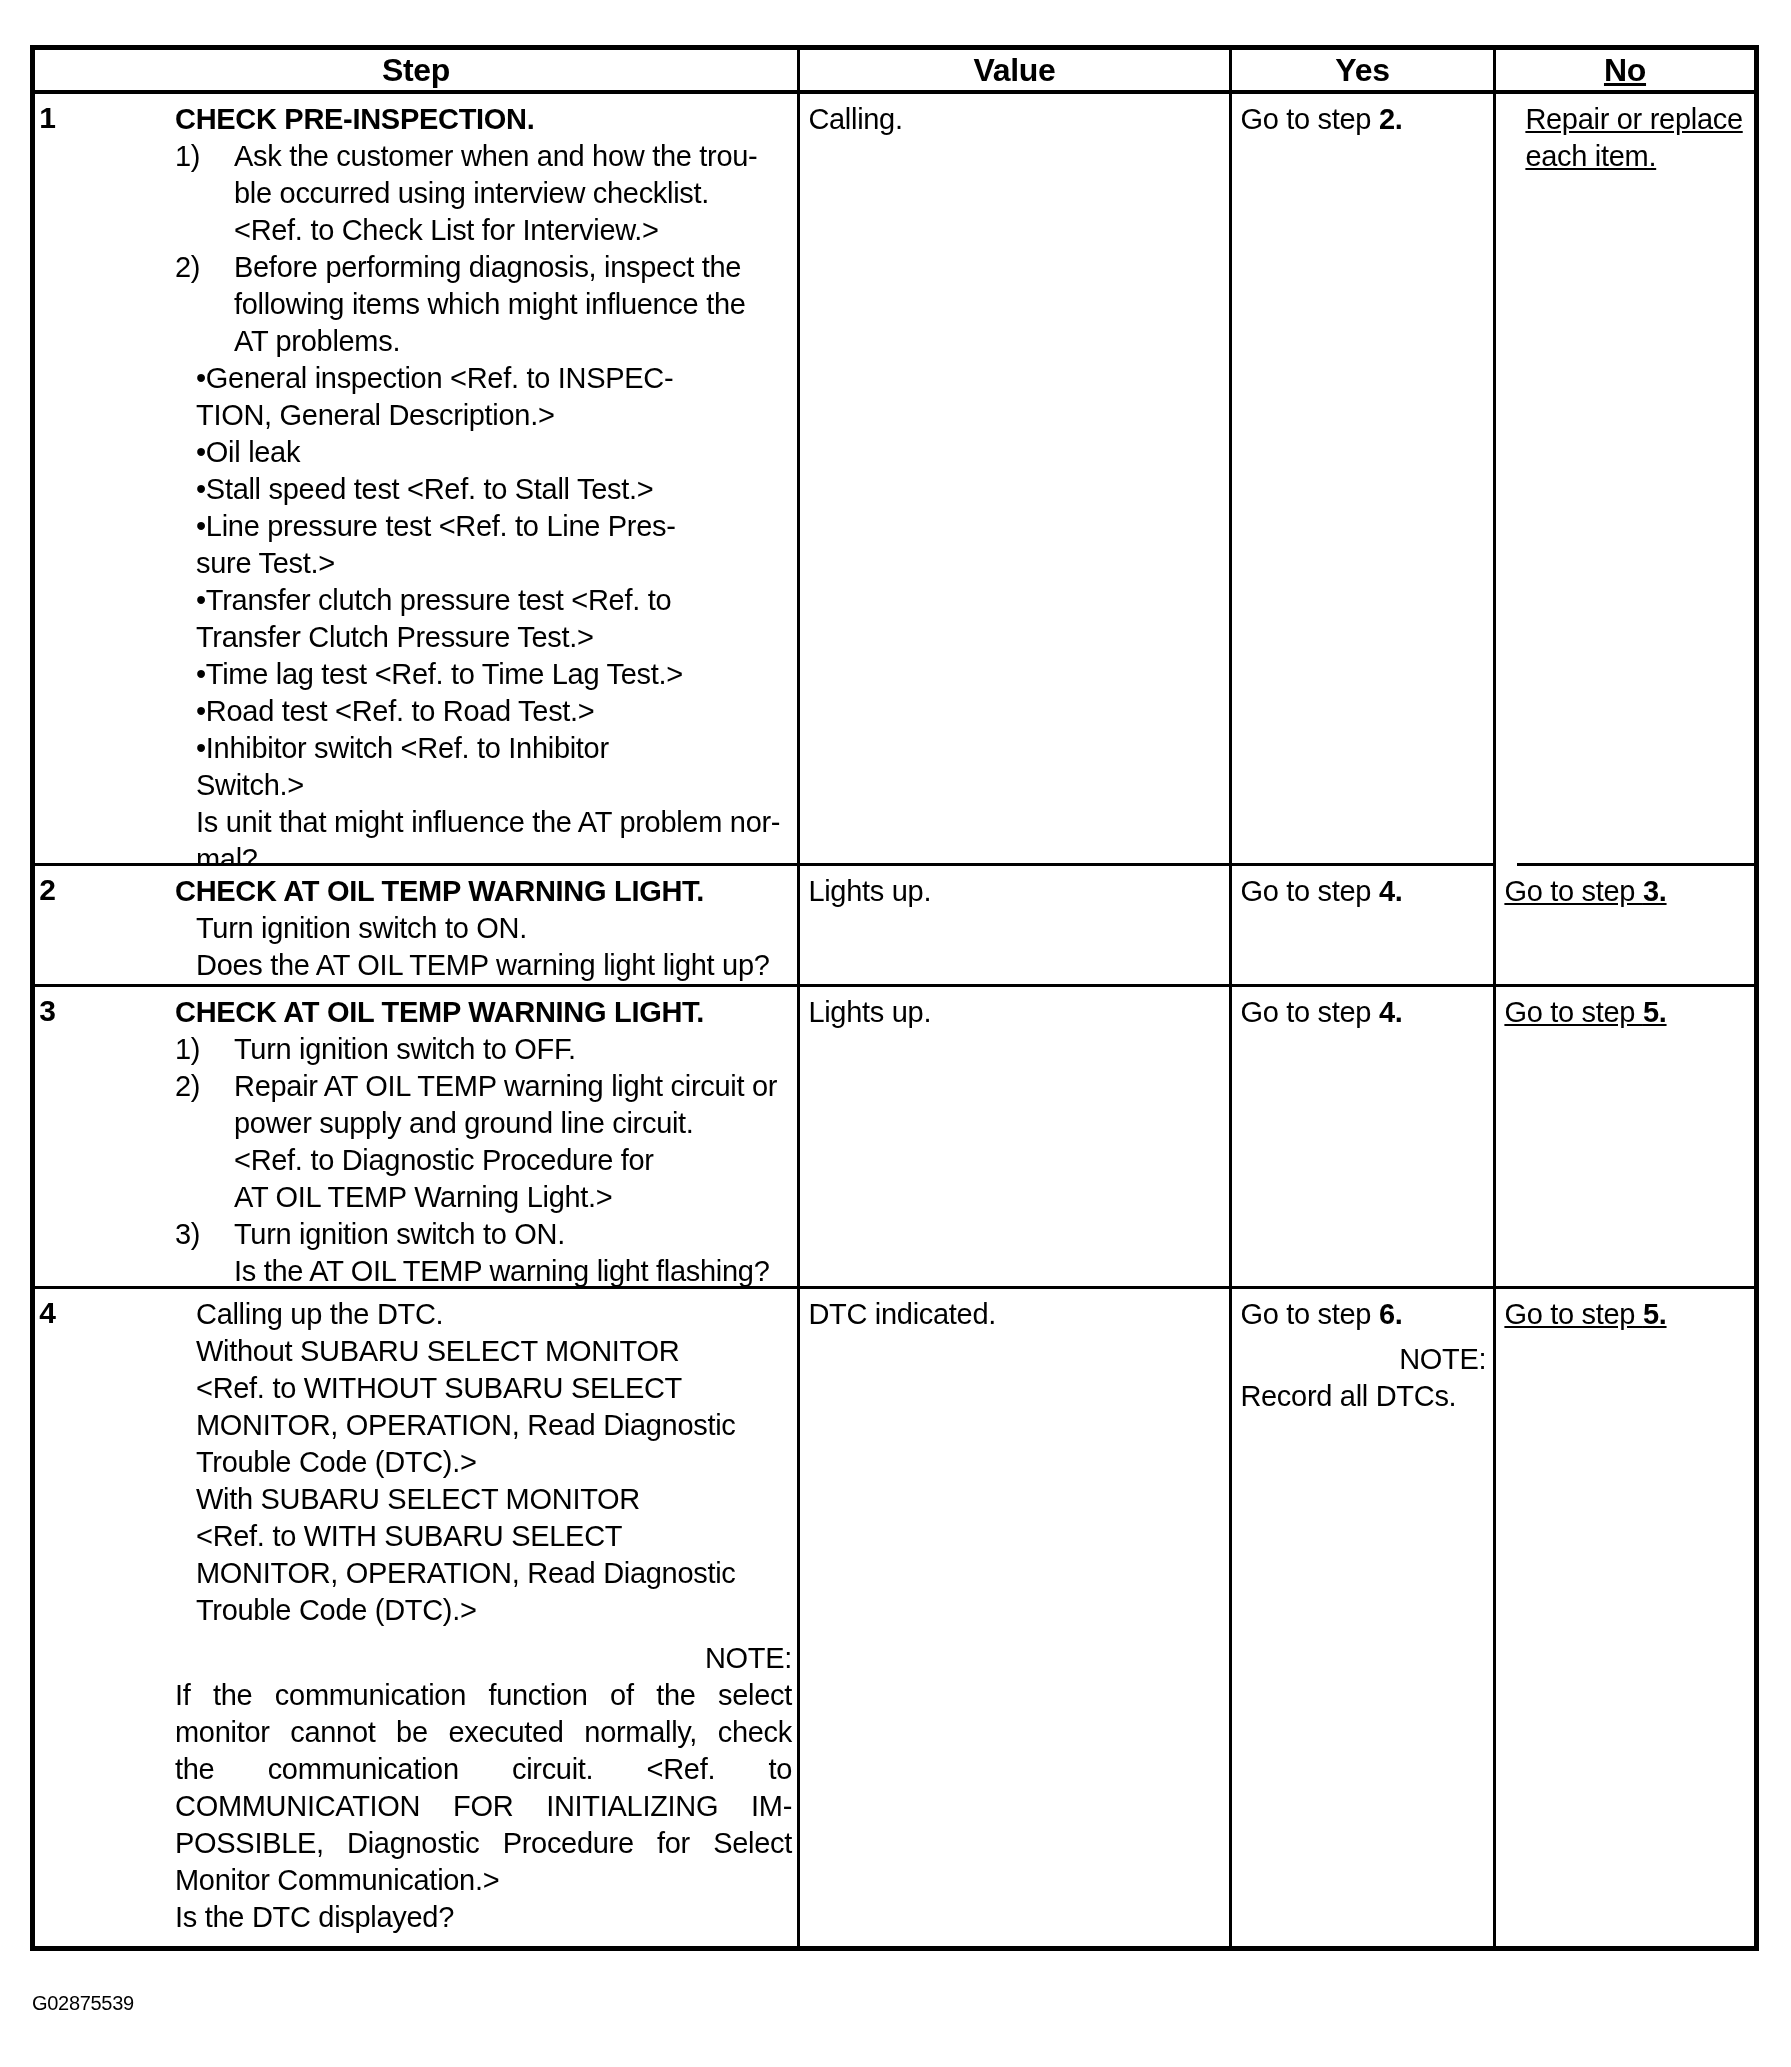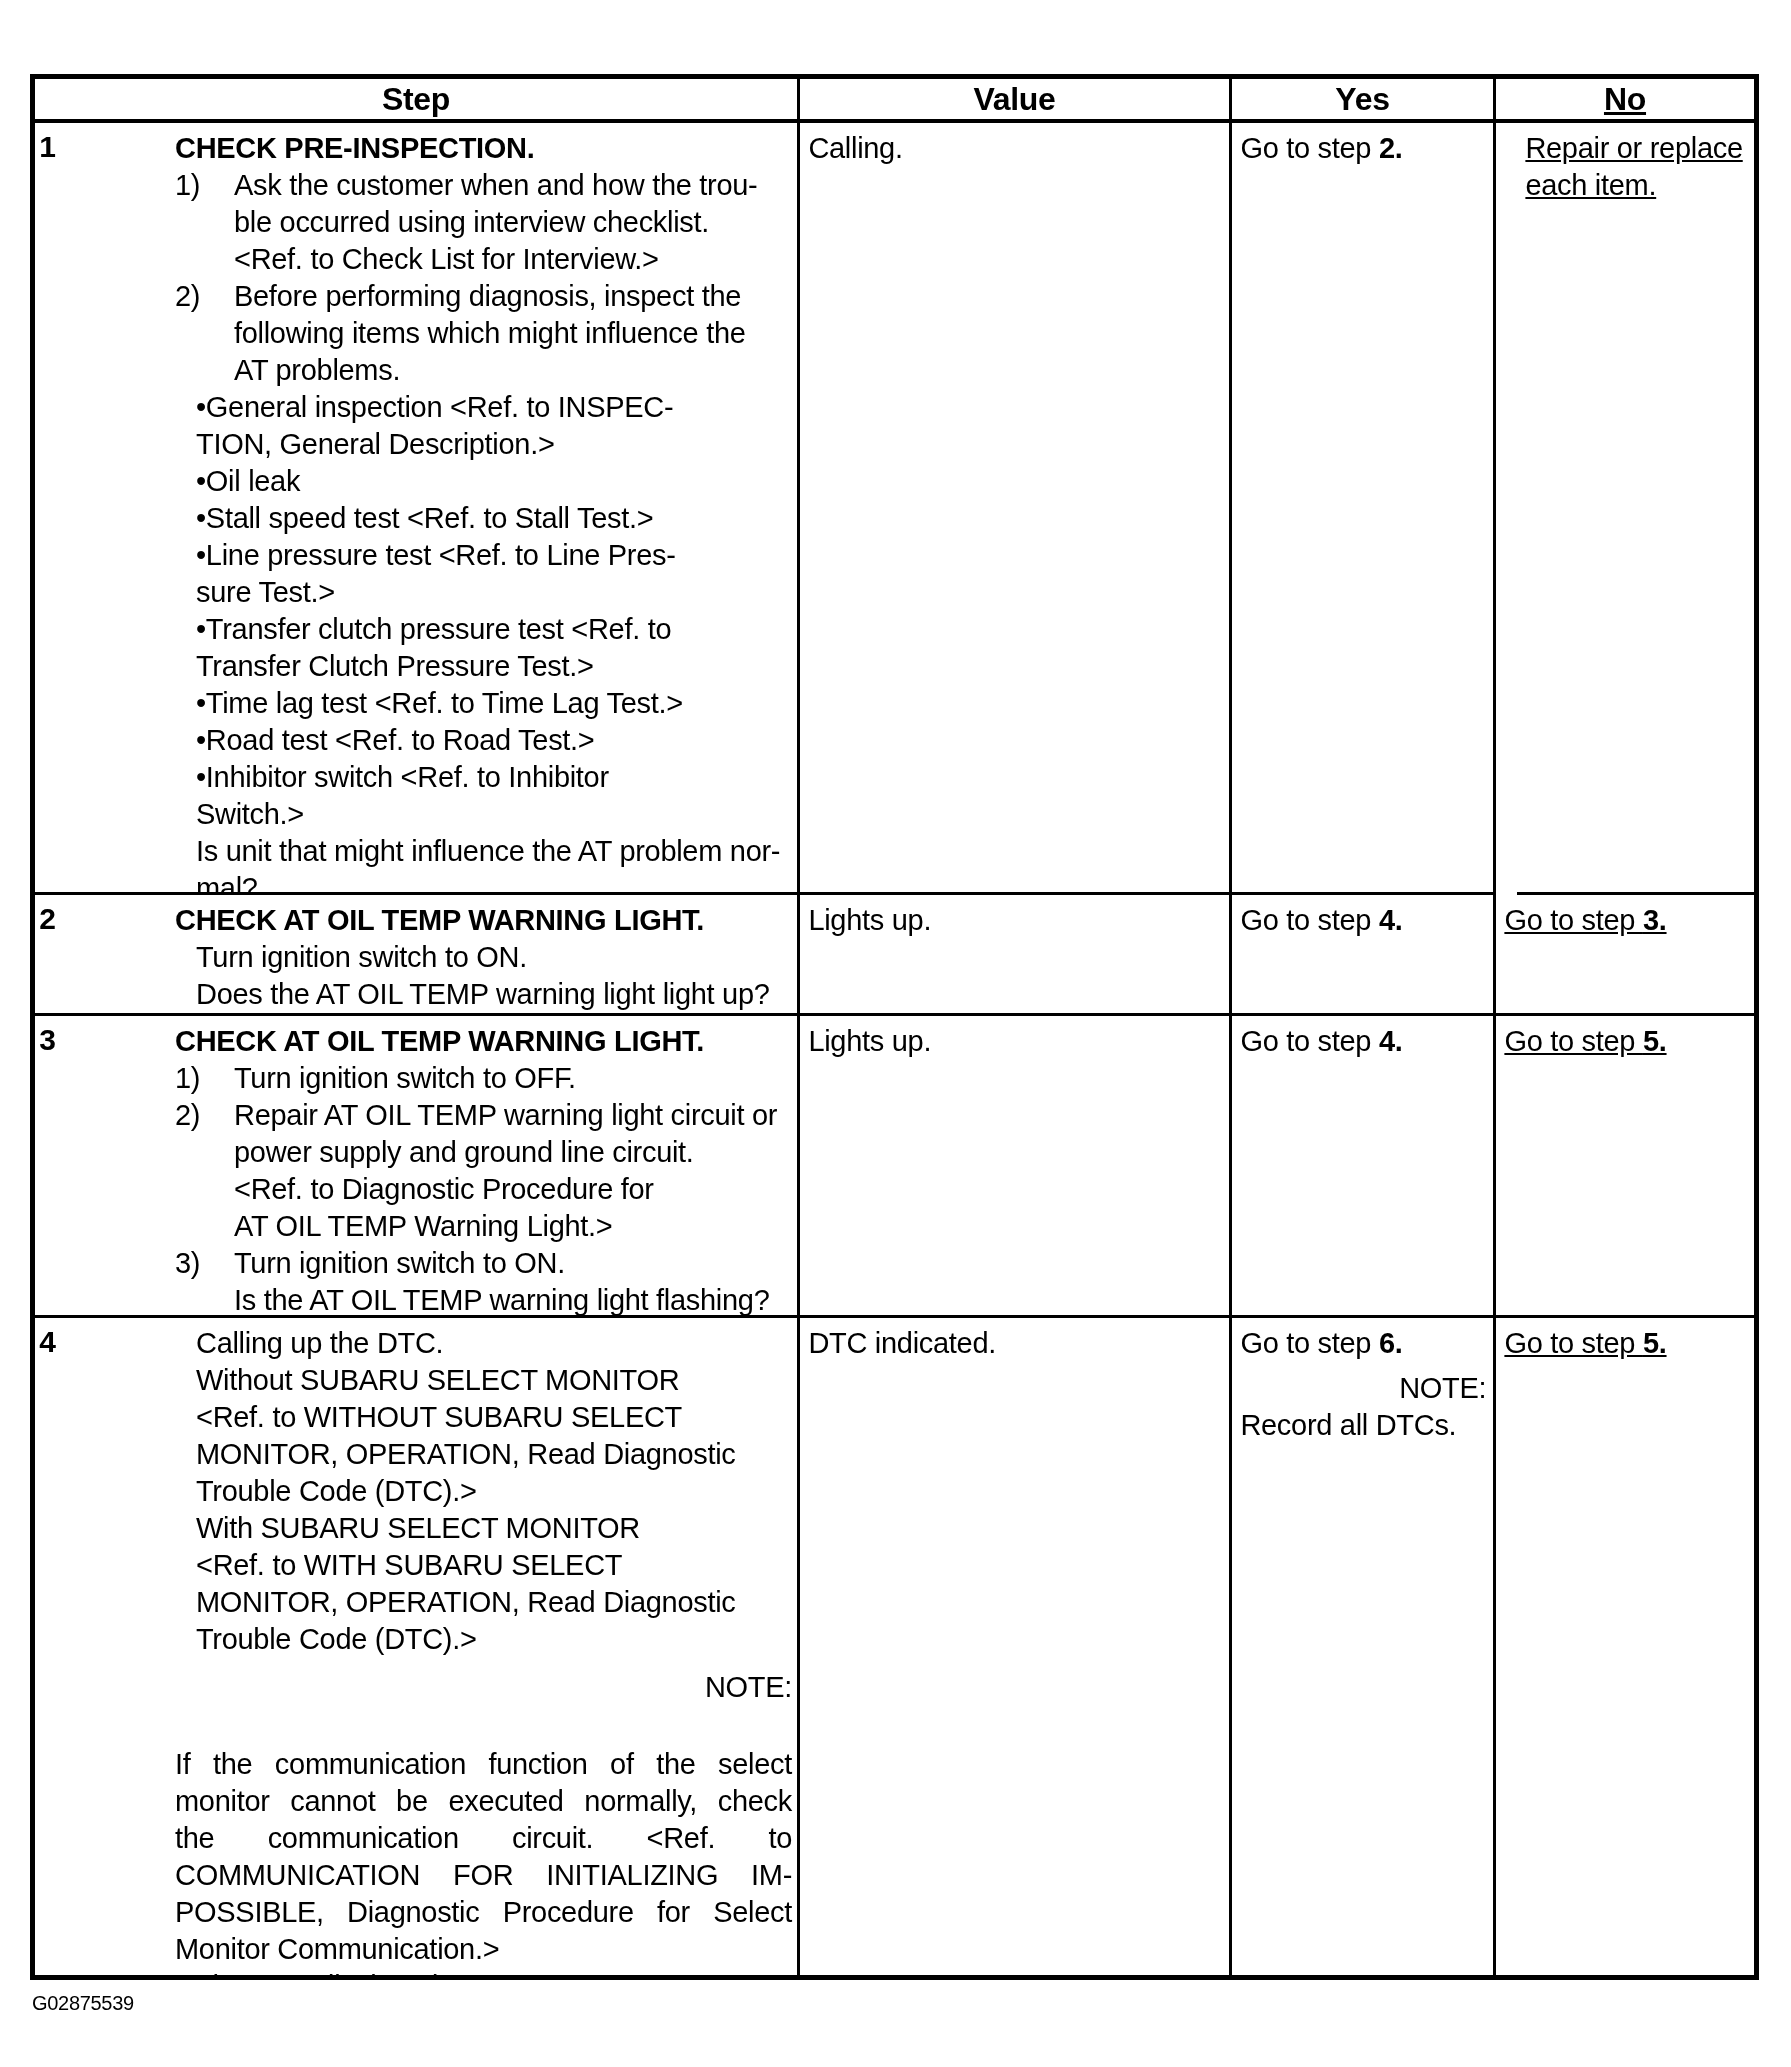--- a/index.html
+++ b/index.html
@@ -8,21 +8,21 @@
     width: 1791px;
     height: 2068px;
     background: #ffffff;
     font-family: "Liberation Sans", sans-serif;
     color: #000;
     overflow: hidden;
   }
   .tbl {
     position: absolute;
     left: 30px;
-    top: 74px;
+    top: 45px;
     width: 1729px;
     height: 1906px;
     box-sizing: border-box;
     border: 5.9px solid #000;
     display: grid;
     grid-template-columns: 765px 432px 264px 1fr;
     grid-template-rows: 44px 772px 121px 302px 1fr;
     background: #fff;
   }
   .cell {
@@ -53,21 +53,20 @@
     font-weight: bold;
   }
   .title { font-weight: bold; }
   .nitem { display: flex; }
   .nlabel { flex: none; width: 38px; }
   .pre { white-space: pre-line; margin-left: 21px; }
   .just {
     white-space: pre-line;
     text-align: justify;
     text-align-last: justify;
-    margin-top: 40px;
   }
   .vcell { padding: 6.7px 6.7px 0 8.4px; }
   .b { font-weight: bold; }
   .gap { margin-top: 11.8px; text-align: right; }
   .figid {
     position: absolute;
     left: 32px;
     top: 1992px;
     font-size: 20px;
     letter-spacing: -0.3px;

